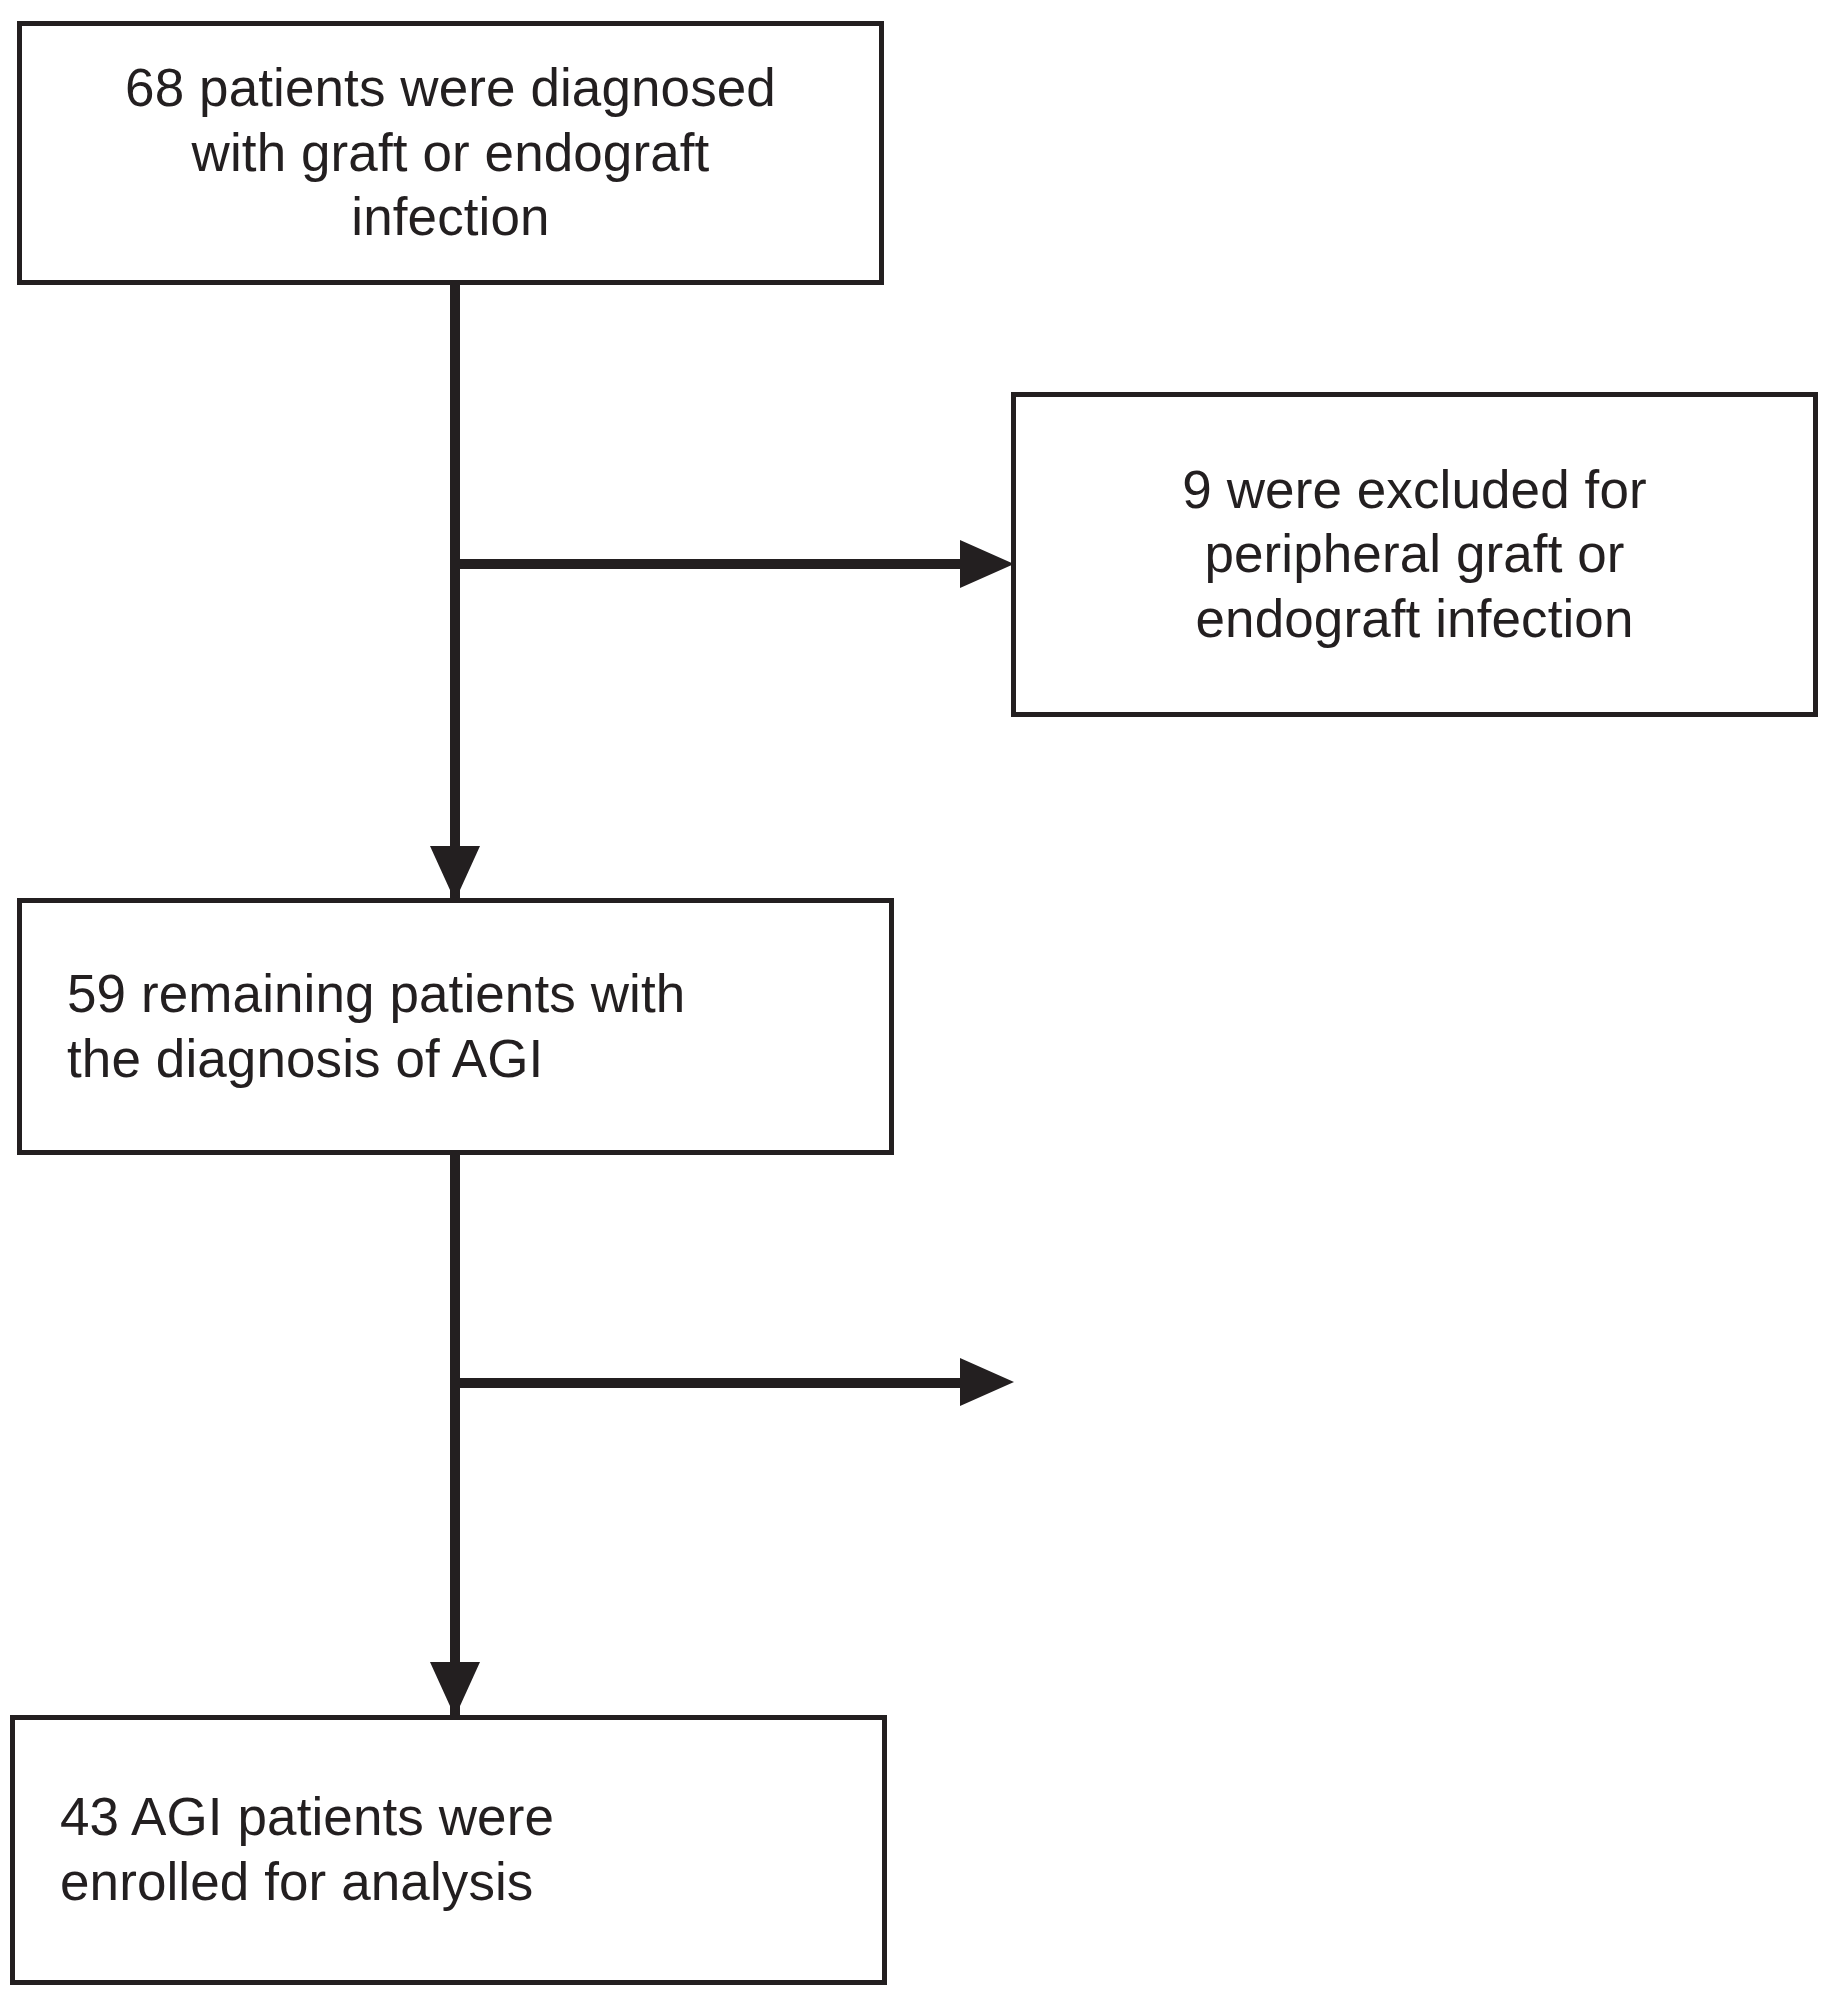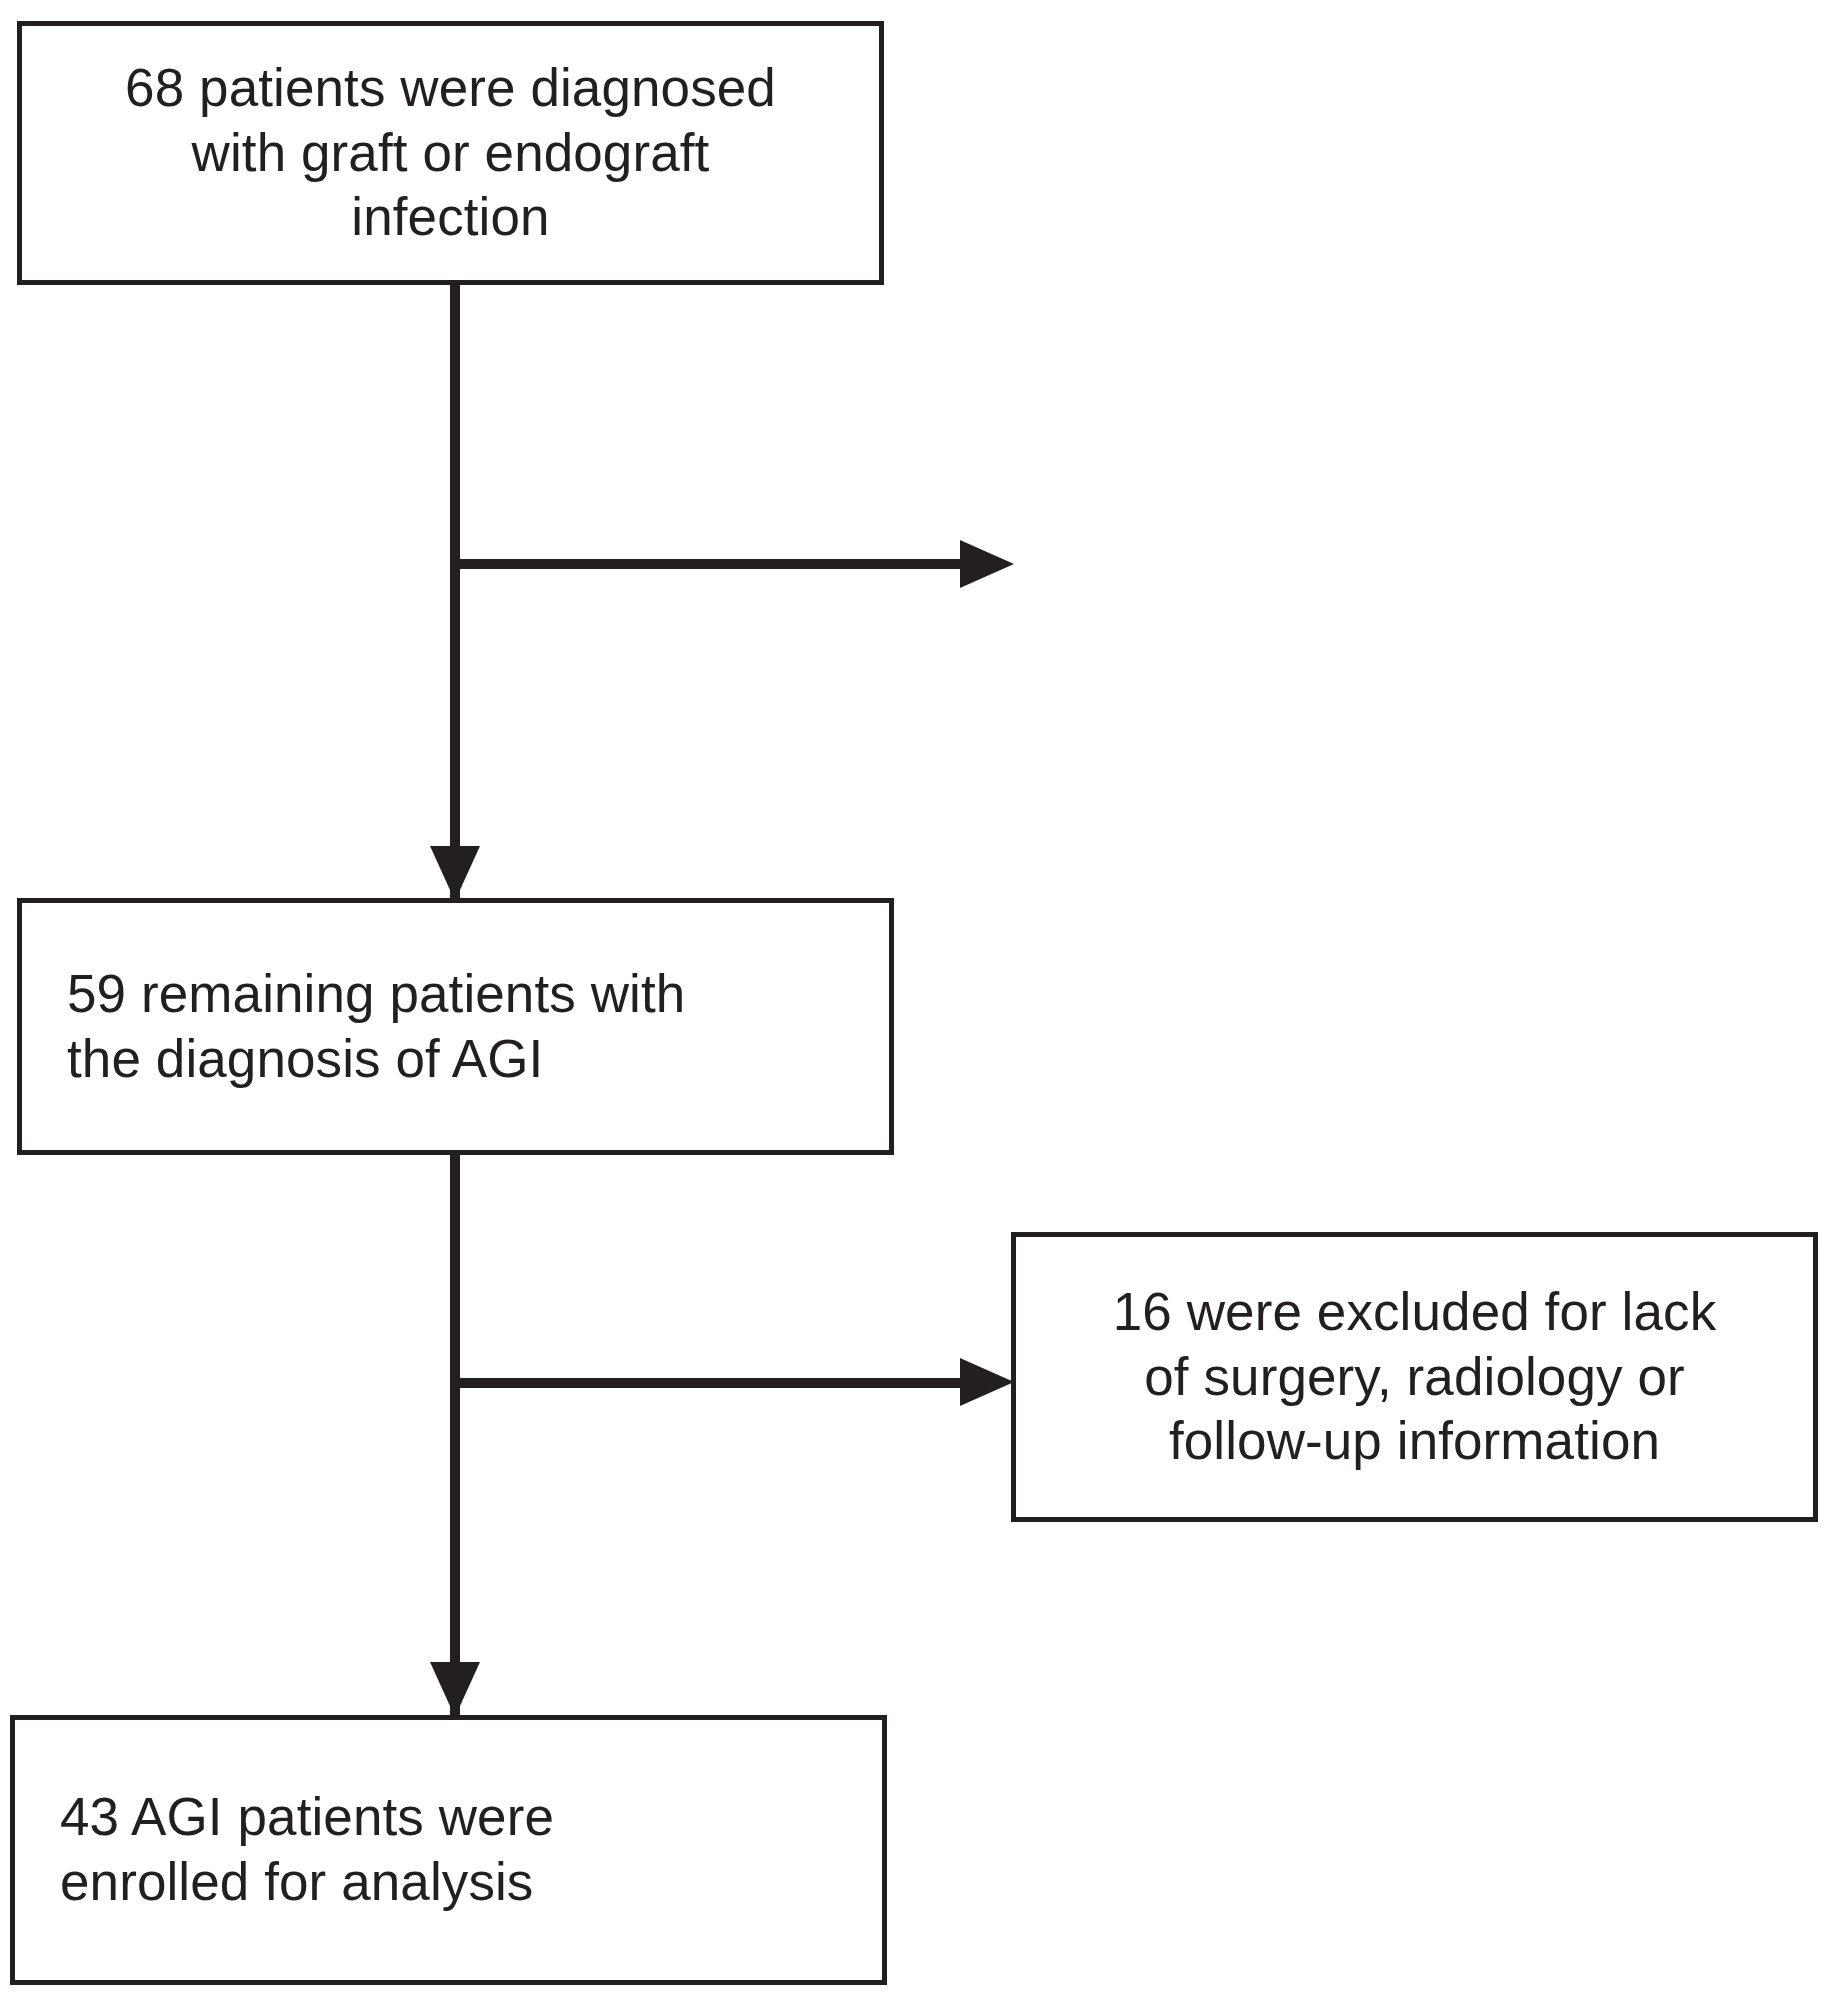--- a/index.html
+++ b/index.html
@@ -105,31 +105,31 @@
   <div class="conn-h" id="conn-h-2"></div>
   <div class="arrow-right" id="arrow-right-2"></div>
   <div class="arrow-down" id="arrow-down-2"></div>
 
   <div class="flow-box align-center" id="box-diagnosed">
     <div class="box-text">68 patients were diagnosed
 with graft or endograft
 infection</div>
   </div>
 
+  <div class="flow-box align-center" id="box-excluded-1">
+    <div class="box-text">9 were excluded for
+peripheral graft or
+endograft infection</div>
+  </div>
 
   <div class="flow-box align-left" id="box-remaining">
     <div class="box-text">59 remaining patients with
 the diagnosis of AGI</div>
   </div>
 
-  <div class="flow-box align-center" id="box-excluded-2">
-    <div class="box-text">16 were excluded for lack
-of surgery, radiology or
-follow-up information</div>
-  </div>
 
   <div class="flow-box align-left" id="box-enrolled">
     <div class="box-text">43 AGI patients were
 enrolled for analysis</div>
   </div>
 
 </div>
 
 
 </body></html>

